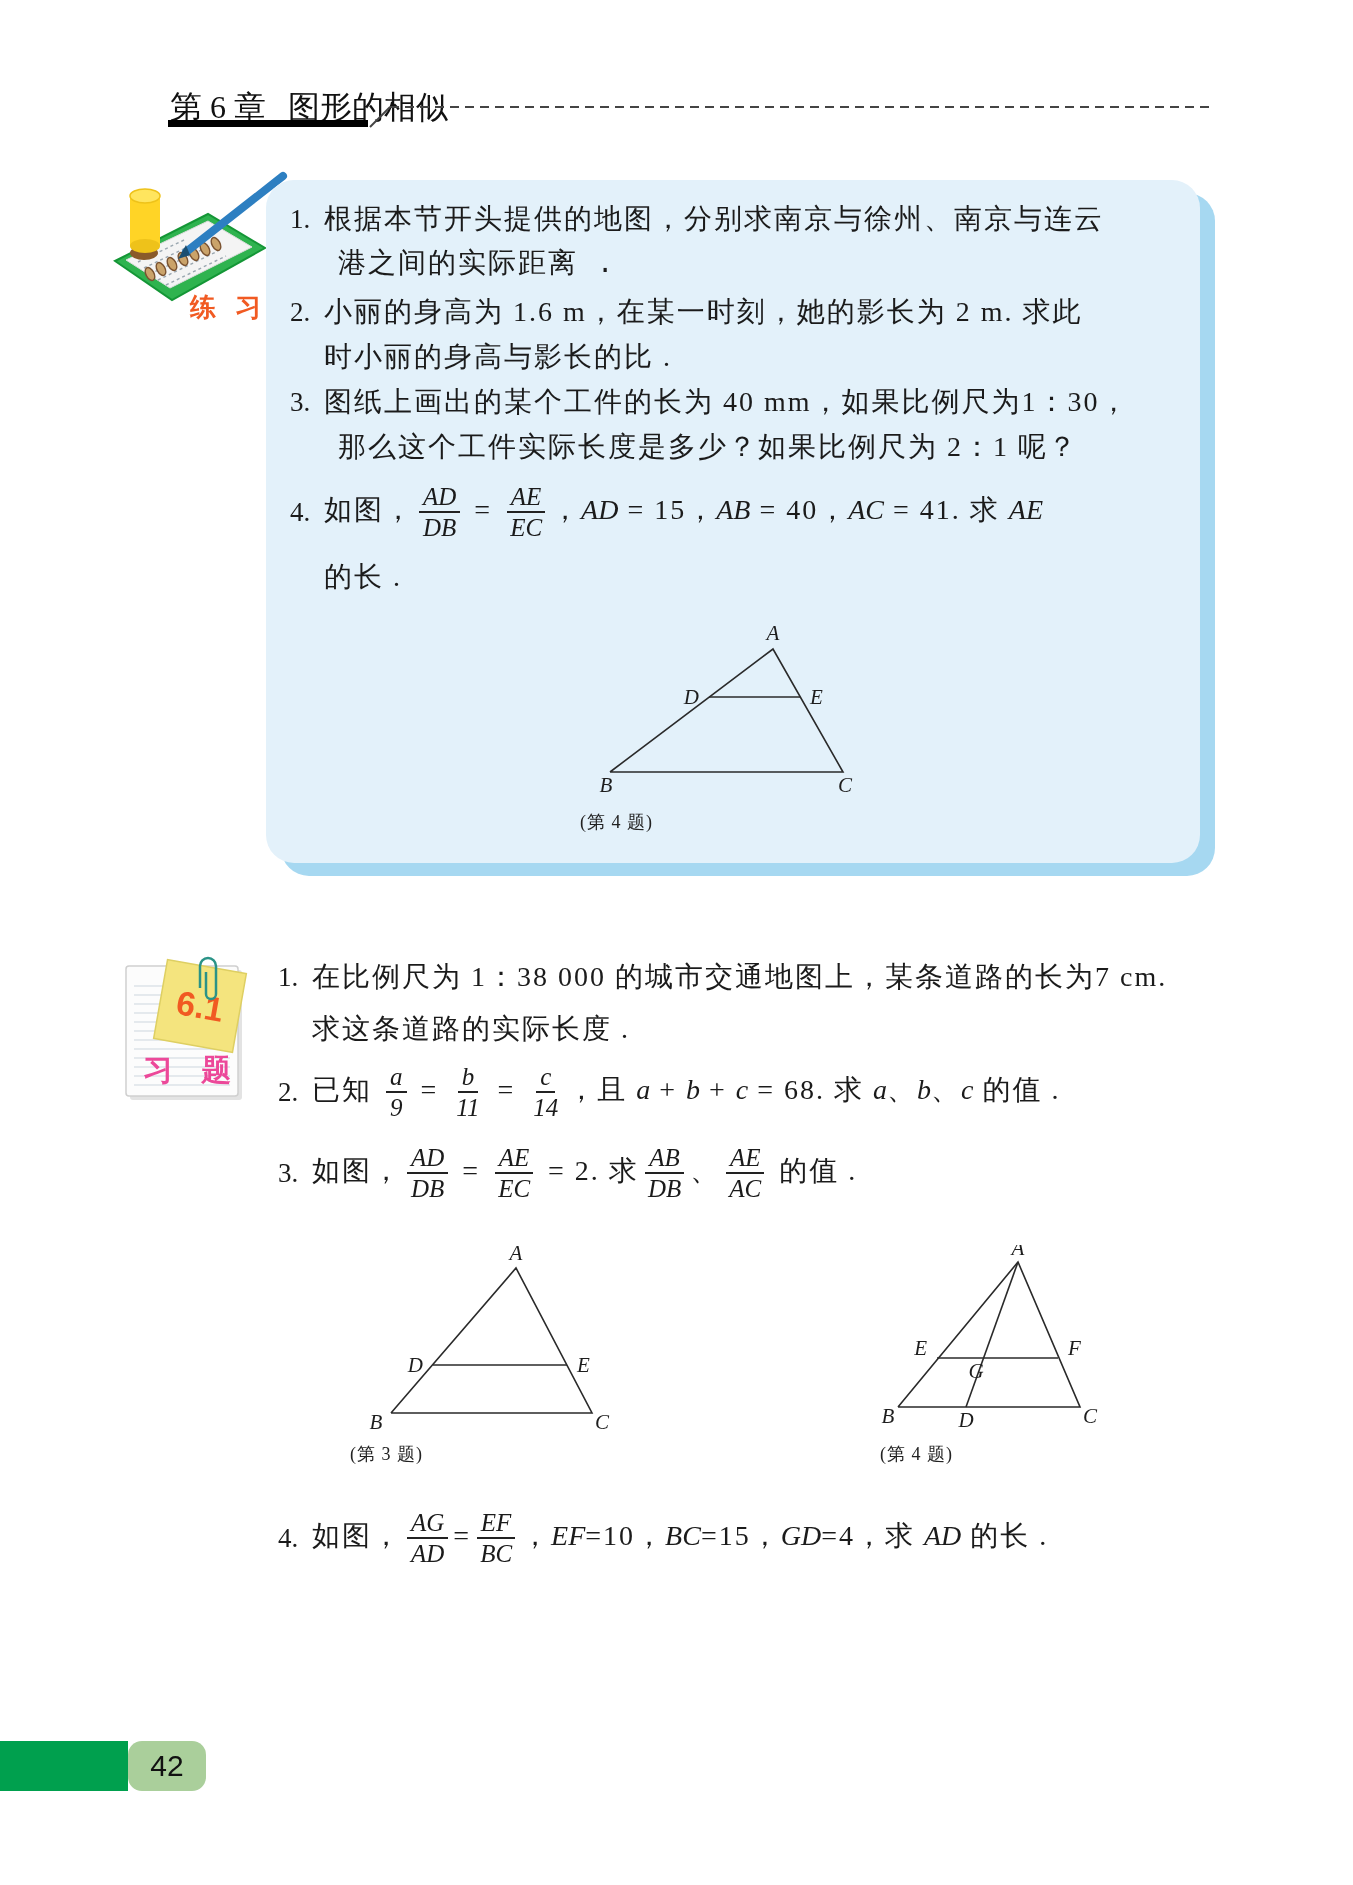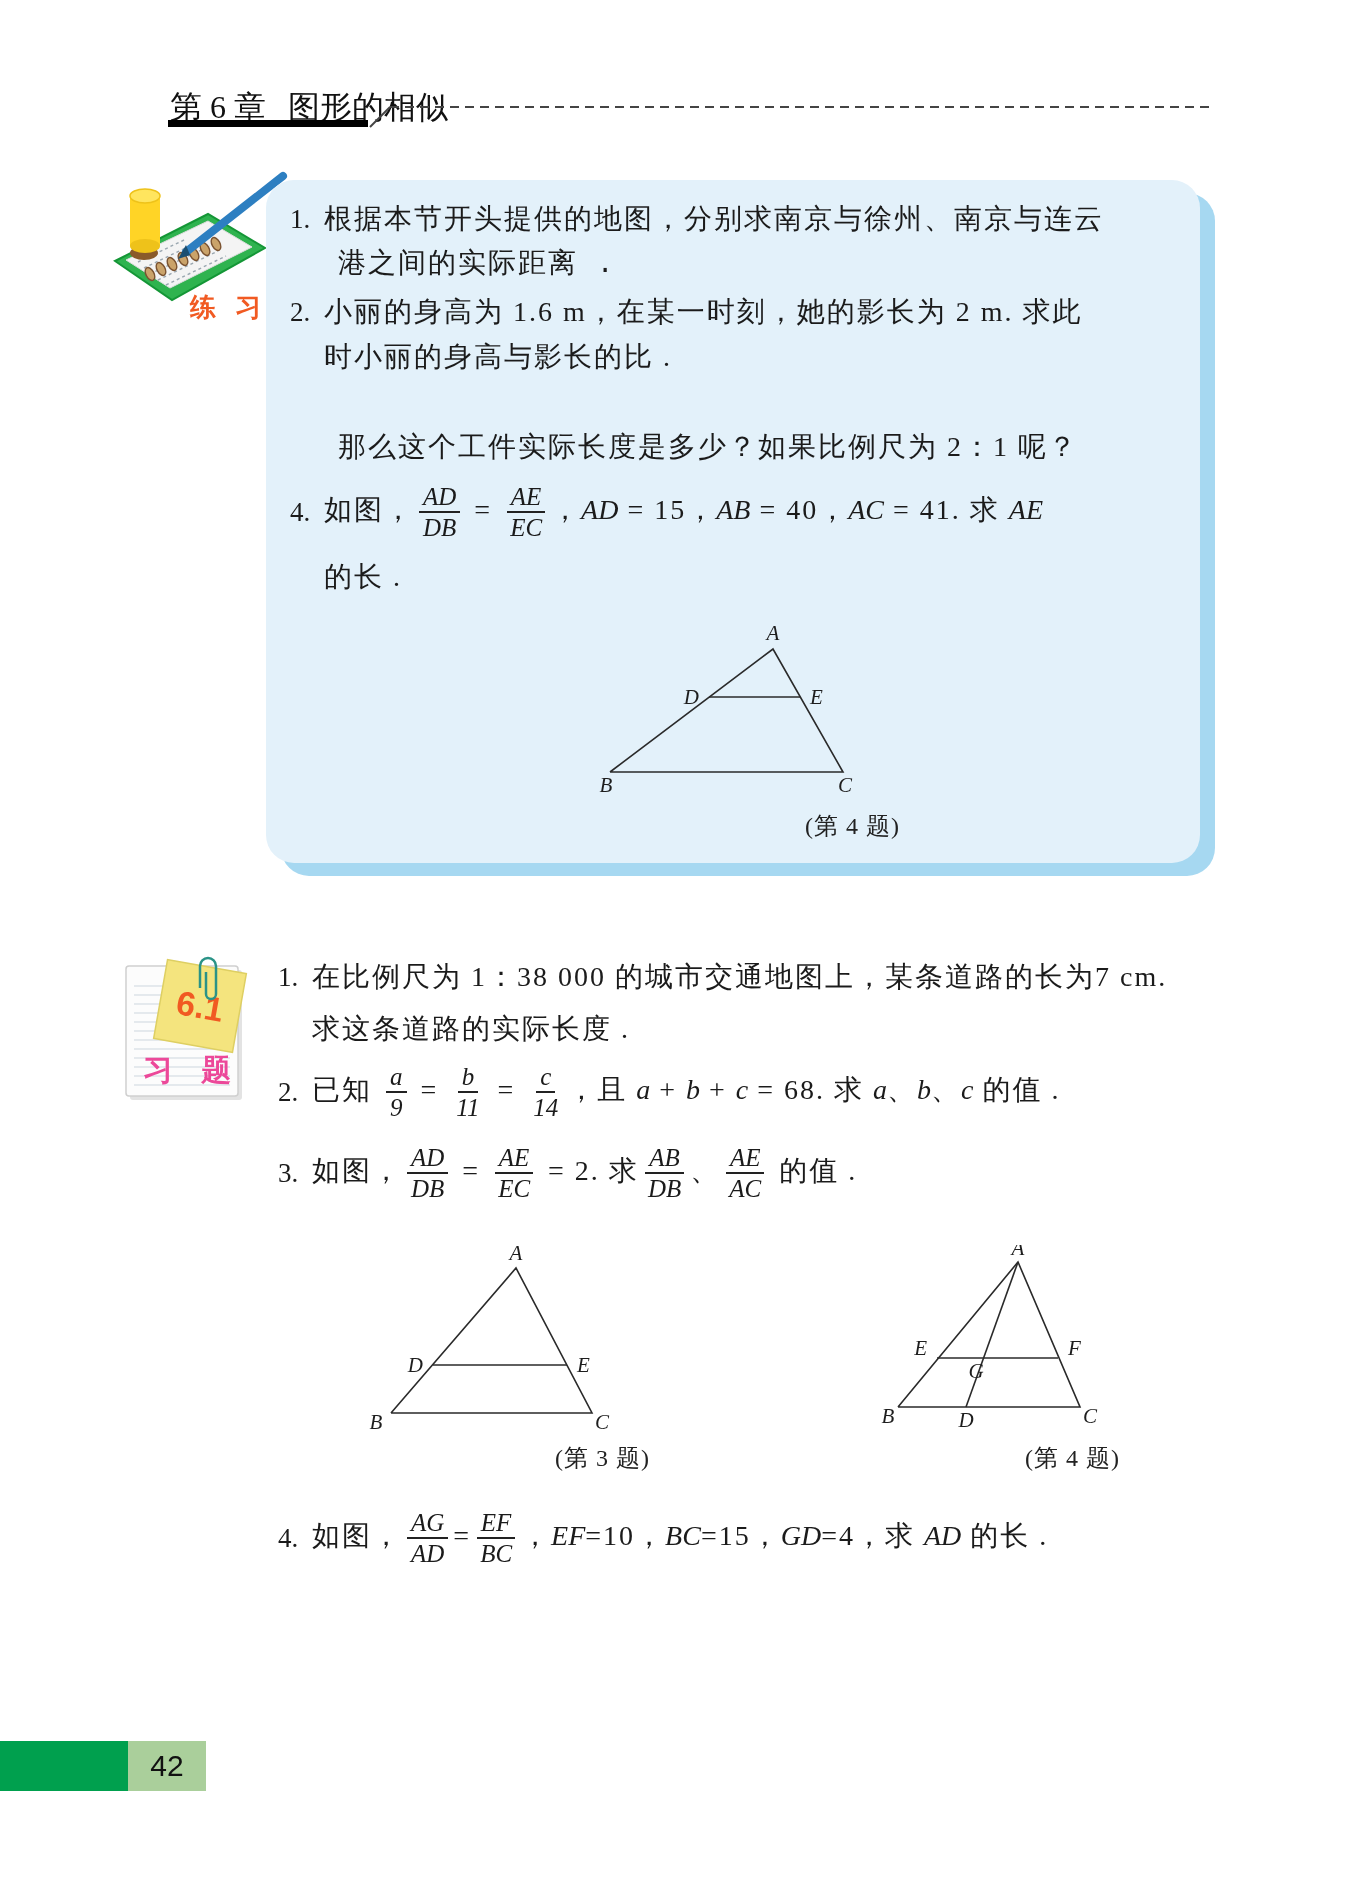--- a/index.html
+++ b/index.html
@@ -22,39 +22,39 @@
   .math{font-style:italic;}
   .frac{display:inline-flex;flex-direction:column;align-items:center;vertical-align:middle;
         margin:0 5px;font-style:italic;font-size:25px;line-height:1.18;}
   .fnum{border-bottom:2px solid #222;padding:0 4px;}
   .fden{padding:0 4px;}
 
   
   .fig{position:absolute;}
   .fig line, .fig polyline{stroke:#2a2a2a;stroke-width:1.6;fill:none;}
   .fig text{font-family:"Liberation Serif",serif;font-style:italic;font-size:21px;fill:#1e1e1e;}
-  .figcap{position:absolute;text-align:right;font-size:24px;letter-spacing:1px;color:#222;}
+  .figcap{position:absolute;text-align:left;font-size:18px;letter-spacing:1px;color:#222;}
 
   
   .practice-icon{position:absolute;left:98px;top:156px;}
   .practice-icon-label{position:absolute;left:190px;top:290px;font-size:26px;font-weight:bold;
         color:#f15a22;letter-spacing:6px;font-family:"Liberation Sans","DejaVu Sans",sans-serif;}
 
   
   .ex-icon{position:absolute;left:112px;top:952px;}
   .ex-icon-label{position:absolute;left:143px;top:1050px;font-size:30px;font-weight:bold;
         color:#ec4899;letter-spacing:10px;font-family:"Liberation Sans","DejaVu Sans",sans-serif;}
   .badge-text{font-family:"Liberation Sans","DejaVu Sans",sans-serif;font-weight:bold;
         font-size:34px;fill:#f15a22;font-style:normal;}
 
   
   .footer-bar-dark{position:absolute;left:0;top:1741px;width:128px;height:50px;background:#00a04e;}
   .footer-bar-light{position:absolute;left:128px;top:1741px;width:78px;height:50px;background:#aacf9b;
         display:flex;align-items:center;justify-content:center;
-        font-family:"Liberation Sans","DejaVu Sans",sans-serif;font-size:30px;color:#111;}
+        font-family:"Liberation Sans","DejaVu Sans",sans-serif;font-size:30px;color:#111;border-radius:14px;}
 </style>
 </head>
 <body>
 
 <div class="page">
 
   <div class="chapter-header">
     <span>第 6 章</span><span class="gap"></span><span>图形的相似</span>
   </div>
   <div class="header-bar"></div>
@@ -95,20 +95,23 @@
     <div class="trow" style="left:24px;top:22px;">
       <span class="inum">1.</span><span class="cn">根据本节开头提供的地图，分别求南京与徐州、南京与连云</span>
     </div>
     <div class="trow cn" style="left:72px;top:68px;font-family:Liberation Mono, monospace;">港之间的实际距离 .</div>
 
     <div class="trow" style="left:24px;top:115px;">
       <span class="inum">2.</span><span class="cn">小丽的身高为 1.6 m，在某一时刻，她的影长为 2 m. 求此</span>
     </div>
     <div class="trow cn" style="left:58px;top:160px;">时小丽的身高与影长的比 .</div>
 
+    <div class="trow" style="left:24px;top:205px;">
+      <span class="inum">3.</span><span class="cn">图纸上画出的某个工件的长为 40 mm，如果比例尺为1：30，</span>
+    </div>
     <div class="trow cn" style="left:58px;top:250px;margin-left:14px;">那么这个工件实际长度是多少？如果比例尺为 2：1 呢？</div>
 
     <div class="frow" style="left:24px;top:290px;">
       <span class="inum">4.</span>
         <span><span class="cn">如图，</span><span class="frac">
             <span class="fnum">AD</span>
             <span class="fden">DB</span>
           </span><span class="cn"> = </span><span class="frac">
             <span class="fnum">AE</span>
             <span class="fden">EC</span>

